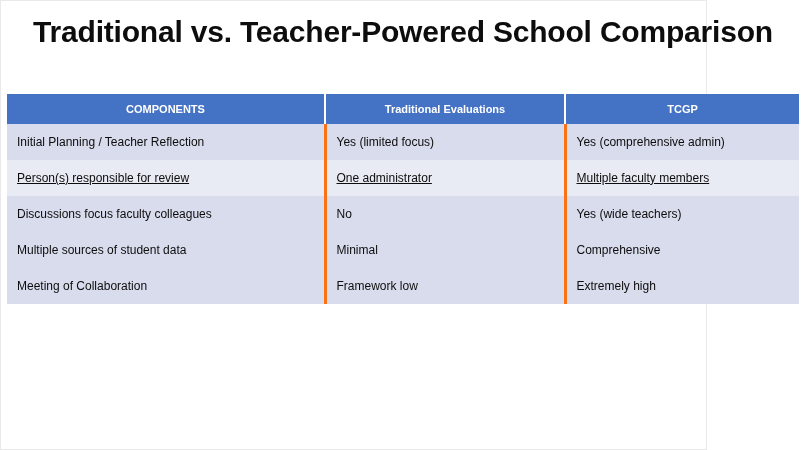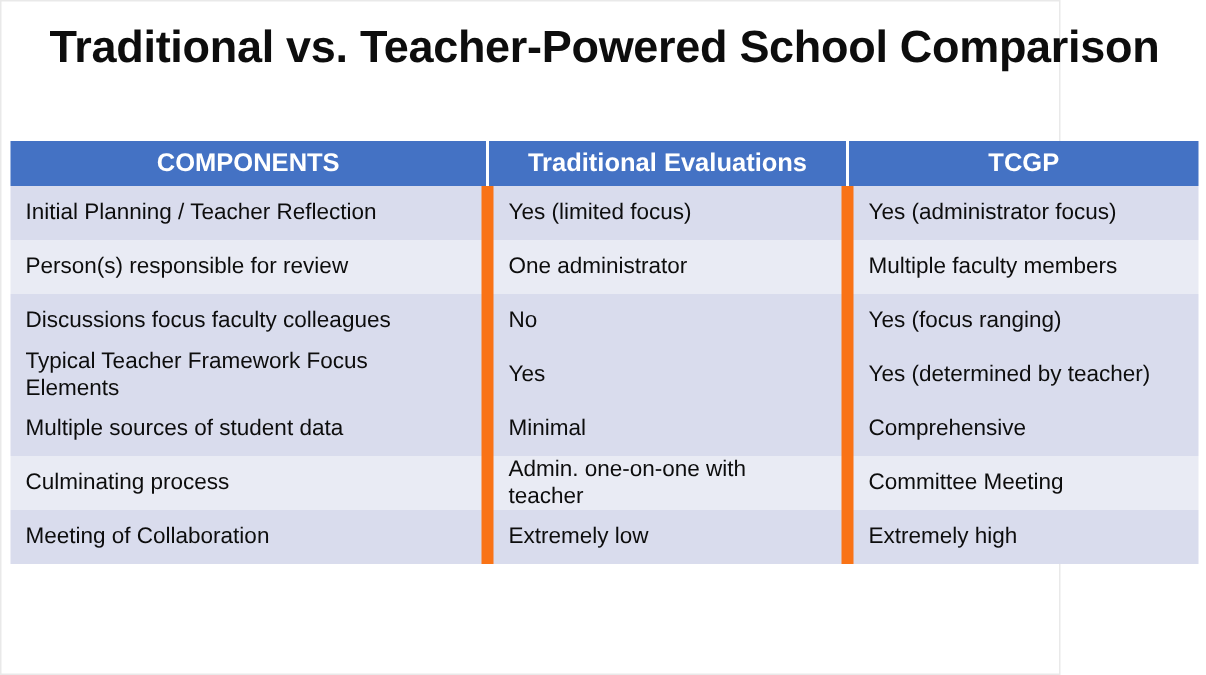--- a/index.html
+++ b/index.html
@@ -43,45 +43,45 @@
     border-collapse: collapse;
     width: 792px;
     table-layout: fixed;
   }
   col.c1 { width: 318px; }
   col.c2 { width: 240px; }
   col.c3 { width: 234px; }
   thead th {
     background: #4472c4;
     color: #ffffff;
-    font-size: 17px;
+    font-size: 11px;
     font-weight: bold;
     text-align: center;
     height: 30px;
     padding: 0 8px;
     border: none;
     box-sizing: border-box;
   }
   thead th.sep {
     border-left: 2px solid #ffffff;
   }
   tbody td {
-    font-size: 15px;
+    font-size: 12px;
     color: #0d0d0d;
     height: 36px;
     padding: 0 10px;
     border: none;
     box-sizing: border-box;
     vertical-align: middle;
     line-height: 1.2;
   }
   tbody tr.odd td  { background: #d9dced; }
-  tbody tr.even td { background: #e9ebf4; }
+  tbody tr.even td { background: #e9ebf4; text-decoration: underline; }
   tbody td.sep {
-    border-left: 8px solid #f97316;
+    border-left: 3px solid #f97316;
   }
 </style>
 </head>
 <body>
 
 <div id="slide">
 
   <div id="title">Traditional vs. Teacher-Powered School Comparison</div>
 
   <div id="table-wrap">
@@ -95,49 +95,39 @@
         <tr>
           <th>COMPONENTS</th>
           <th class="sep">Traditional Evaluations</th>
           <th class="sep">TCGP</th>
         </tr>
       </thead>
       <tbody>
         <tr class="odd">
           <td>Initial Planning / Teacher Reflection</td>
           <td class="sep">Yes (limited focus)</td>
-          <td class="sep">Yes (administrator focus)</td>
+          <td class="sep">Yes (comprehensive admin)</td>
         </tr>
         <tr class="even">
           <td>Person(s) responsible for review</td>
           <td class="sep">One administrator</td>
           <td class="sep">Multiple faculty members</td>
         </tr>
         <tr class="odd">
           <td>Discussions focus faculty colleagues</td>
           <td class="sep">No</td>
-          <td class="sep">Yes (focus ranging)</td>
-        </tr>
-        <tr class="odd">
-          <td>Typical Teacher Framework Focus Elements</td>
-          <td class="sep">Yes</td>
-          <td class="sep">Yes (determined by teacher)</td>
+          <td class="sep">Yes (wide teachers)</td>
         </tr>
         <tr class="odd">
           <td>Multiple sources of student data</td>
           <td class="sep">Minimal</td>
           <td class="sep">Comprehensive</td>
         </tr>
-        <tr class="even">
-          <td>Culminating process</td>
-          <td class="sep">Admin. one-on-one with teacher</td>
-          <td class="sep">Committee Meeting</td>
-        </tr>
         <tr class="odd">
           <td>Meeting of Collaboration</td>
-          <td class="sep">Extremely low</td>
+          <td class="sep">Framework low</td>
           <td class="sep">Extremely high</td>
         </tr>
       </tbody>
     </table>
   </div>
 
 </div>
 
 </body></html>

